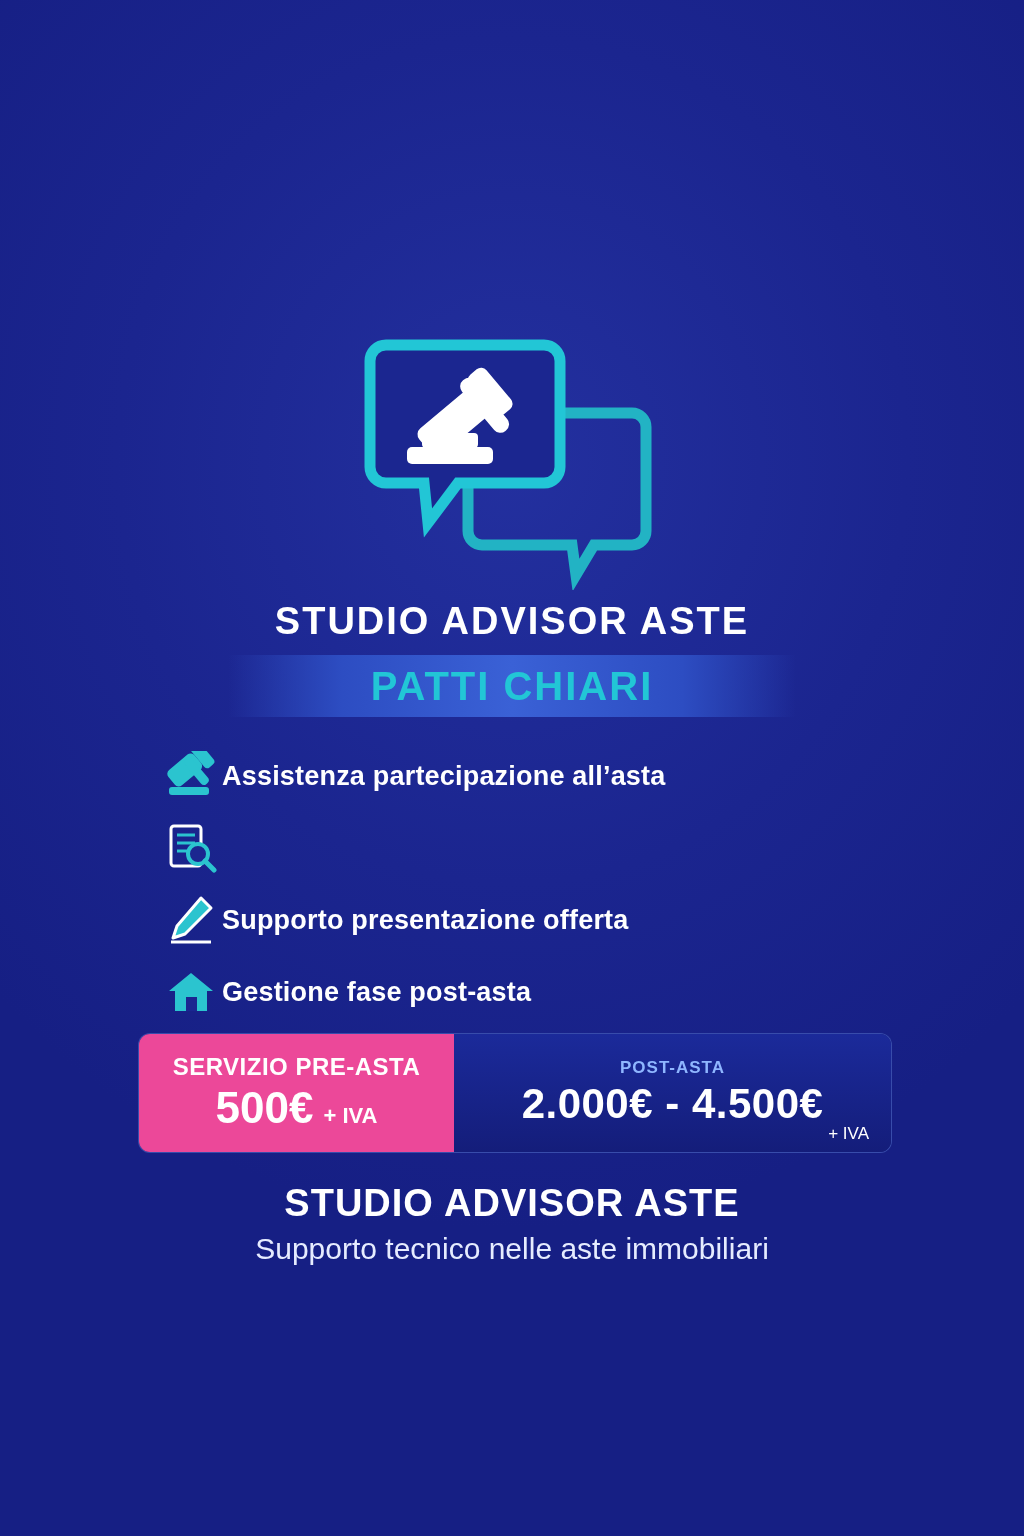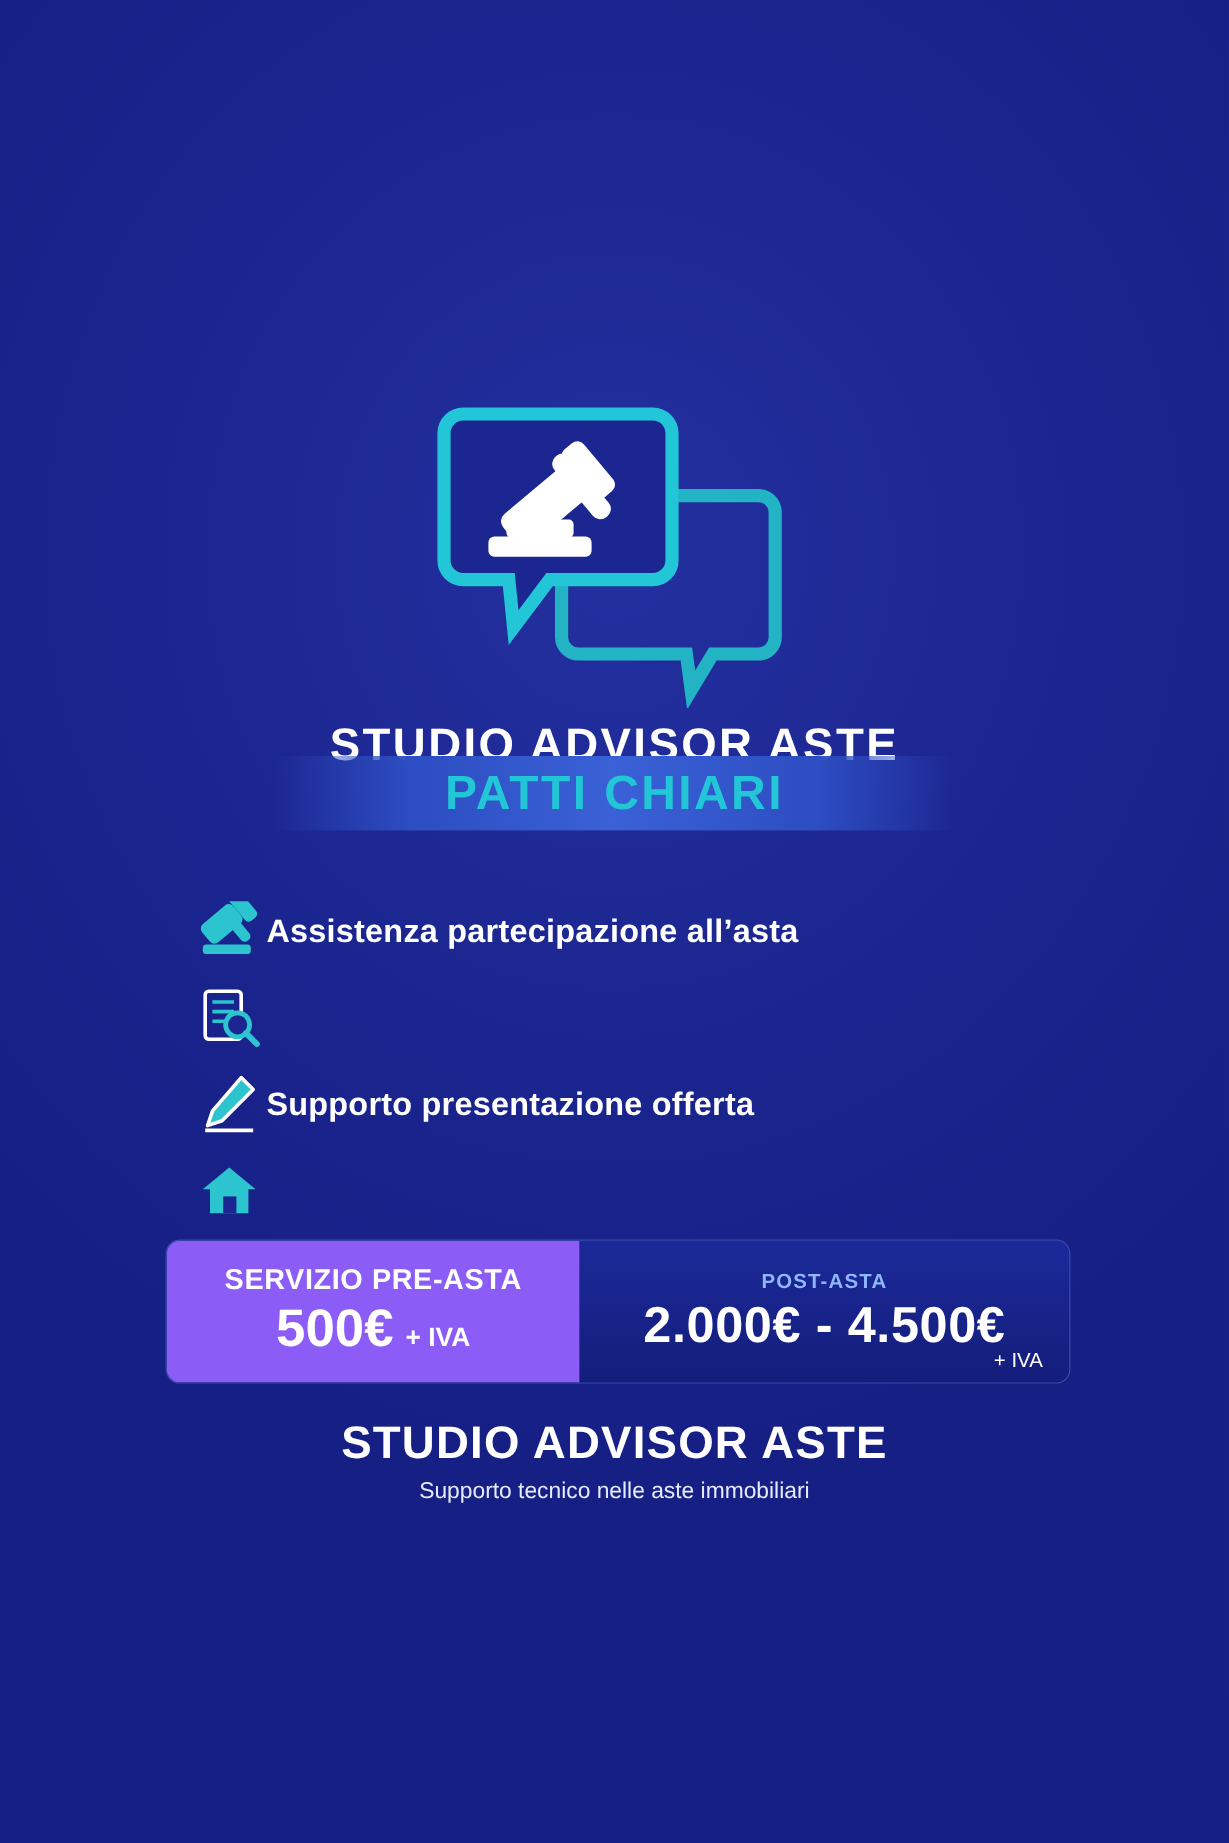--- a/index.html
+++ b/index.html
@@ -85,21 +85,21 @@
     left: 0;
     width: 100%;
     text-align: center;
     color: #ffffff;
     font-size: 38px;
     font-weight: bold;
     letter-spacing: 2px;
   }
   .patti-band {
     position: absolute;
-    top: 630px;
+    top: 655px;
     left: 228px;
     width: 568px;
     height: 62px;
     background: linear-gradient(90deg, rgba(26,40,160,0) 0%, #2d4dc2 20%, #3a61d6 50%, #2d4dc2 80%, rgba(26,40,160,0) 100%);
     display: flex;
     align-items: center;
     justify-content: center;
   }
   .patti-band span {
     color: #22c6d6;
@@ -143,22 +143,22 @@
     left: 138px;
     width: 752px;
     height: 118px;
     border-radius: 12px;
     overflow: hidden;
     display: flex;
     background: #16207f;
     border: 1px solid rgba(120,160,255,0.35);
   }
   .price-left {
-    width: 344px;
-    background: #8b5cf6;
+    width: 315px;
+    background: #ec4899;
     display: flex;
     flex-direction: column;
     align-items: center;
     justify-content: center;
     gap: 2px;
   }
   .price-left .plabel {
     color: #ffffff;
     font-size: 24px;
     font-weight: bold;
@@ -218,21 +218,21 @@
     font-weight: bold;
     letter-spacing: 1px;
   }
   .footer-tag {
     position: absolute;
     top: 1232px;
     left: 0;
     width: 100%;
     text-align: center;
     color: #e6ecff;
-    font-size: 19px;
+    font-size: 30px;
   }
 </style>
 </head>
 <body>
 
 <div class="poster">
 
 
 
   <div class="logo">
@@ -299,20 +299,21 @@
       <span class="flabel">Supporto presentazione offerta</span>
     </div>
 
     <div class="feature">
       <span class="ficon">
         <svg width="52" height="50" viewBox="0 0 52 50" xmlns="http://www.w3.org/2000/svg">
           <path d="M4 24 L26 6 L48 24 L42 24 L42 44 L10 44 L10 24 Z" fill="#2bc4cf"></path>
           <rect x="21" y="30" width="11" height="14" fill="#1b2690"></rect>
         </svg>
       </span>
+      <span class="flabel">Gestione fase post-asta</span>
     </div>
 
   </div>
 
   <div class="price-box">
     <div class="price-left">
       <div class="plabel">SERVIZIO PRE-ASTA</div>
       <div class="pvalue">
         <span>500€</span>
         <span class="iva">+ IVA</span>

